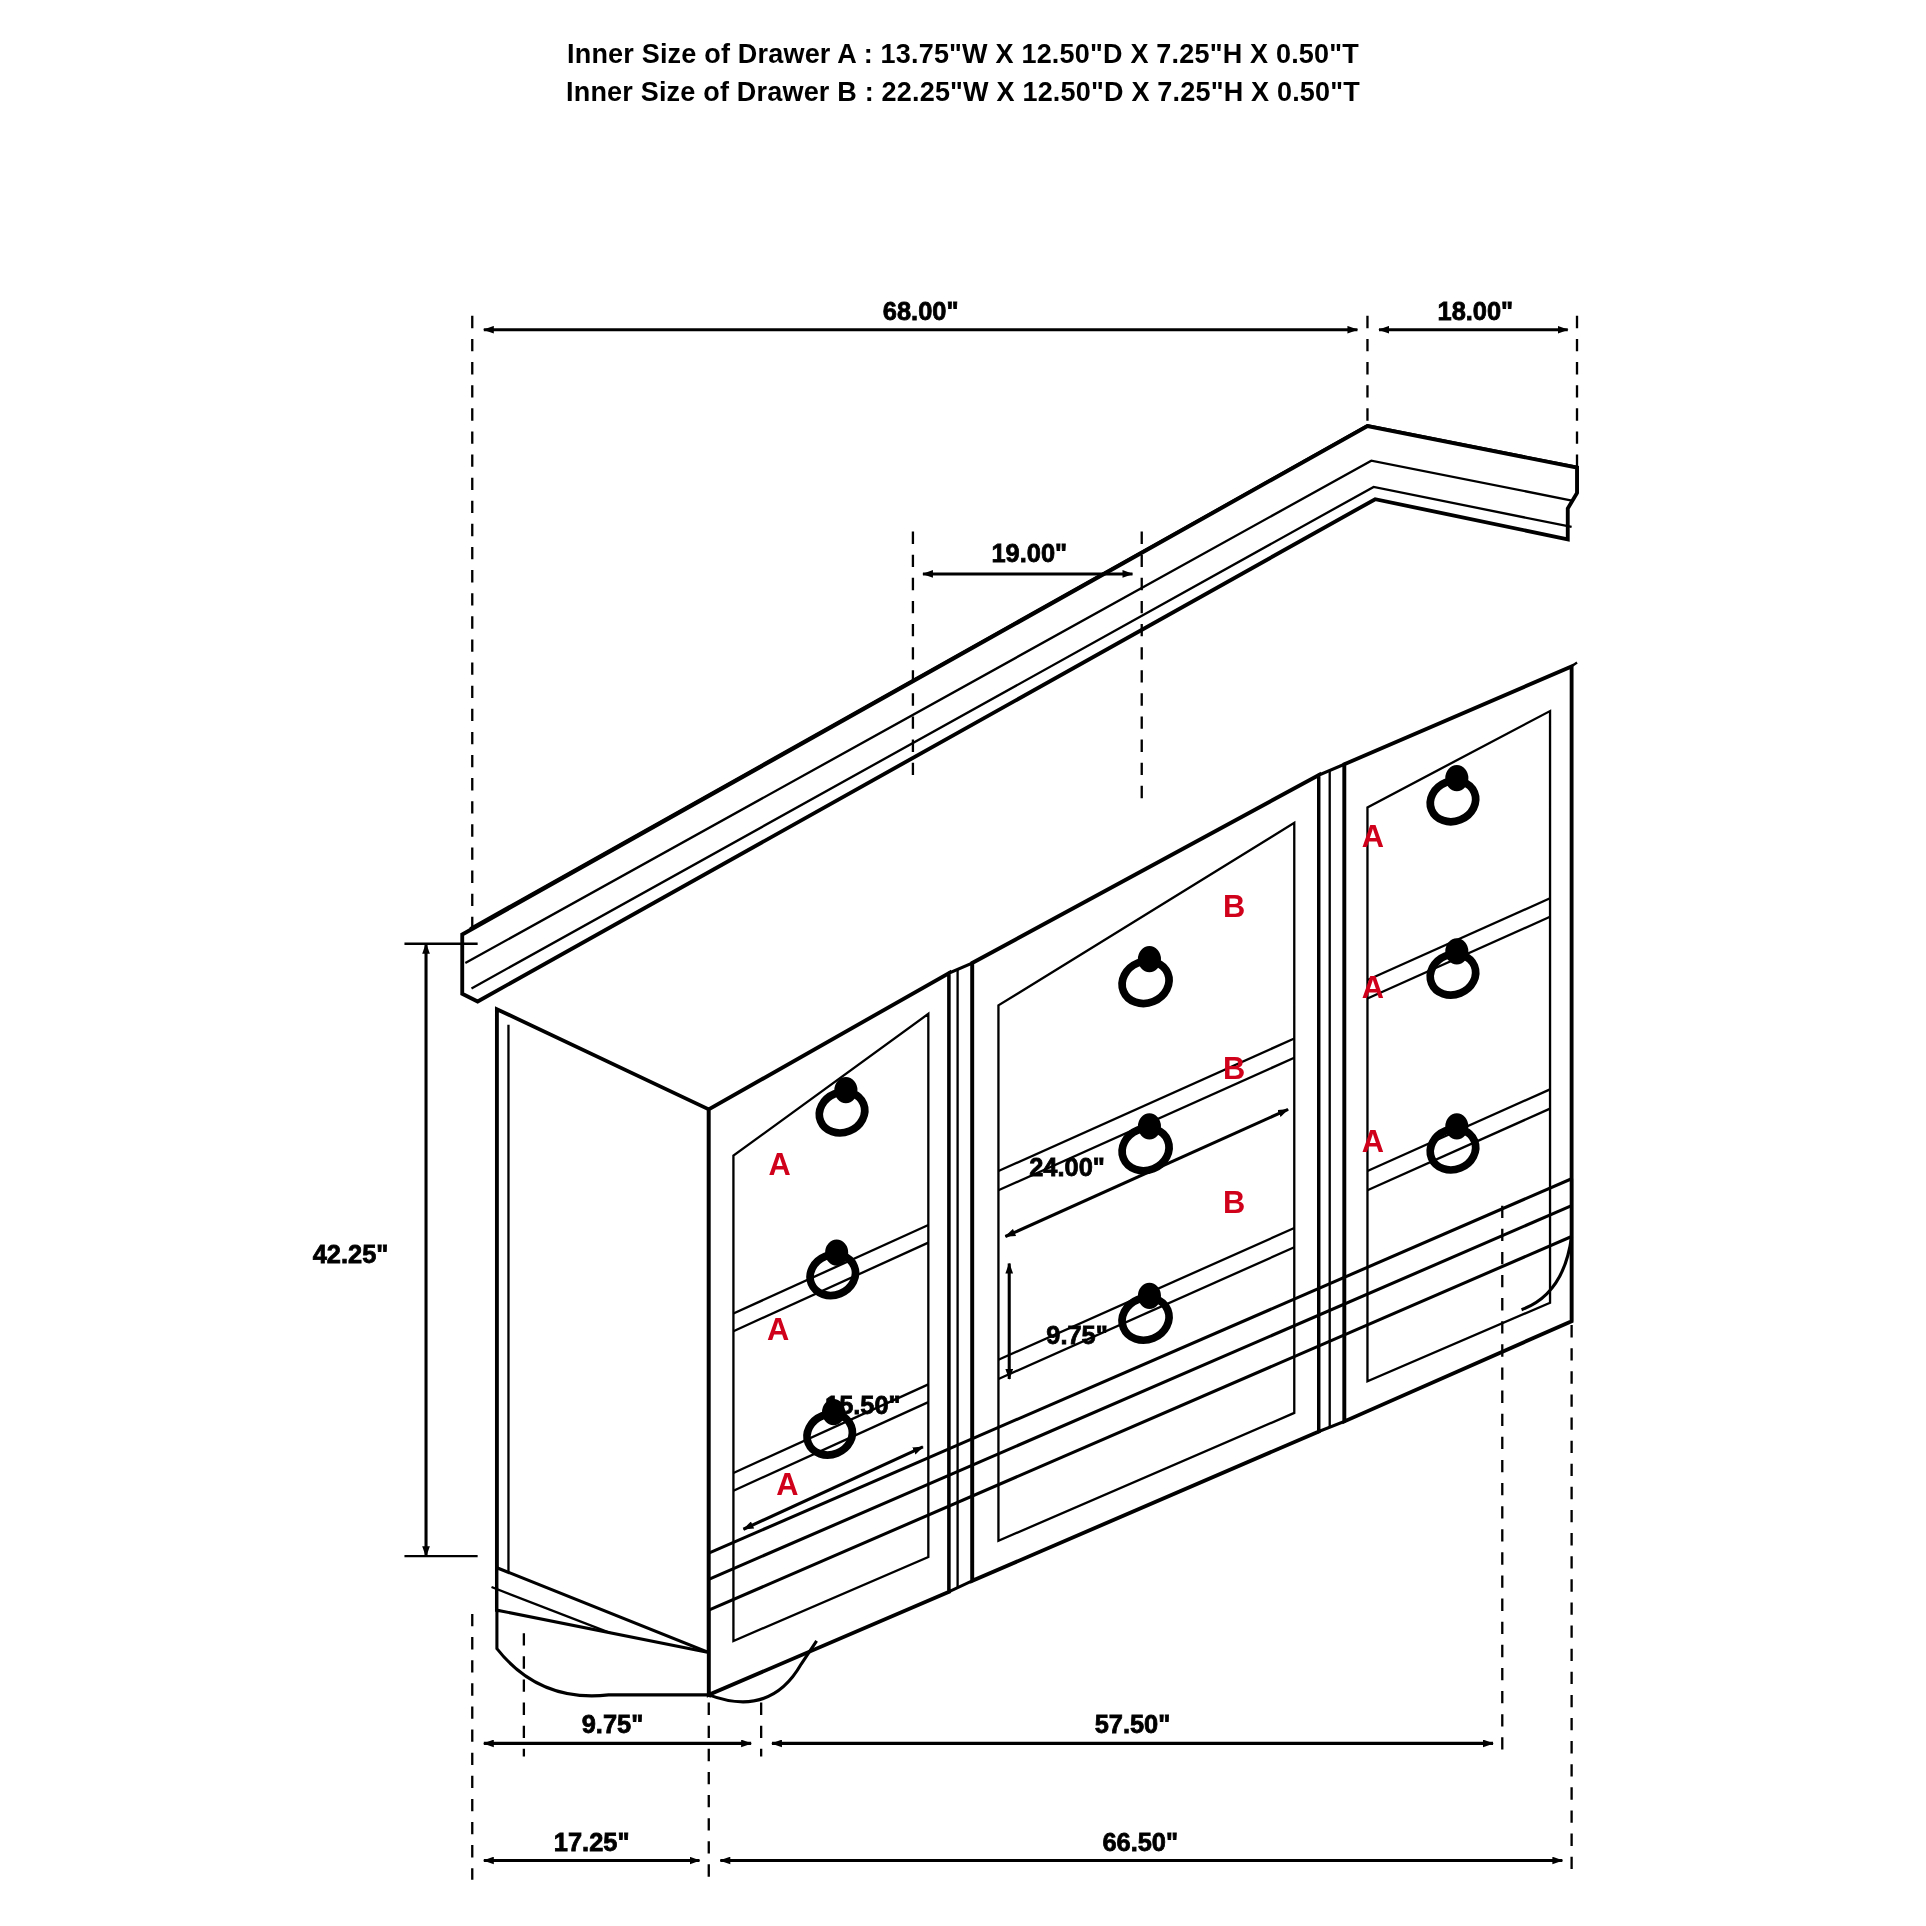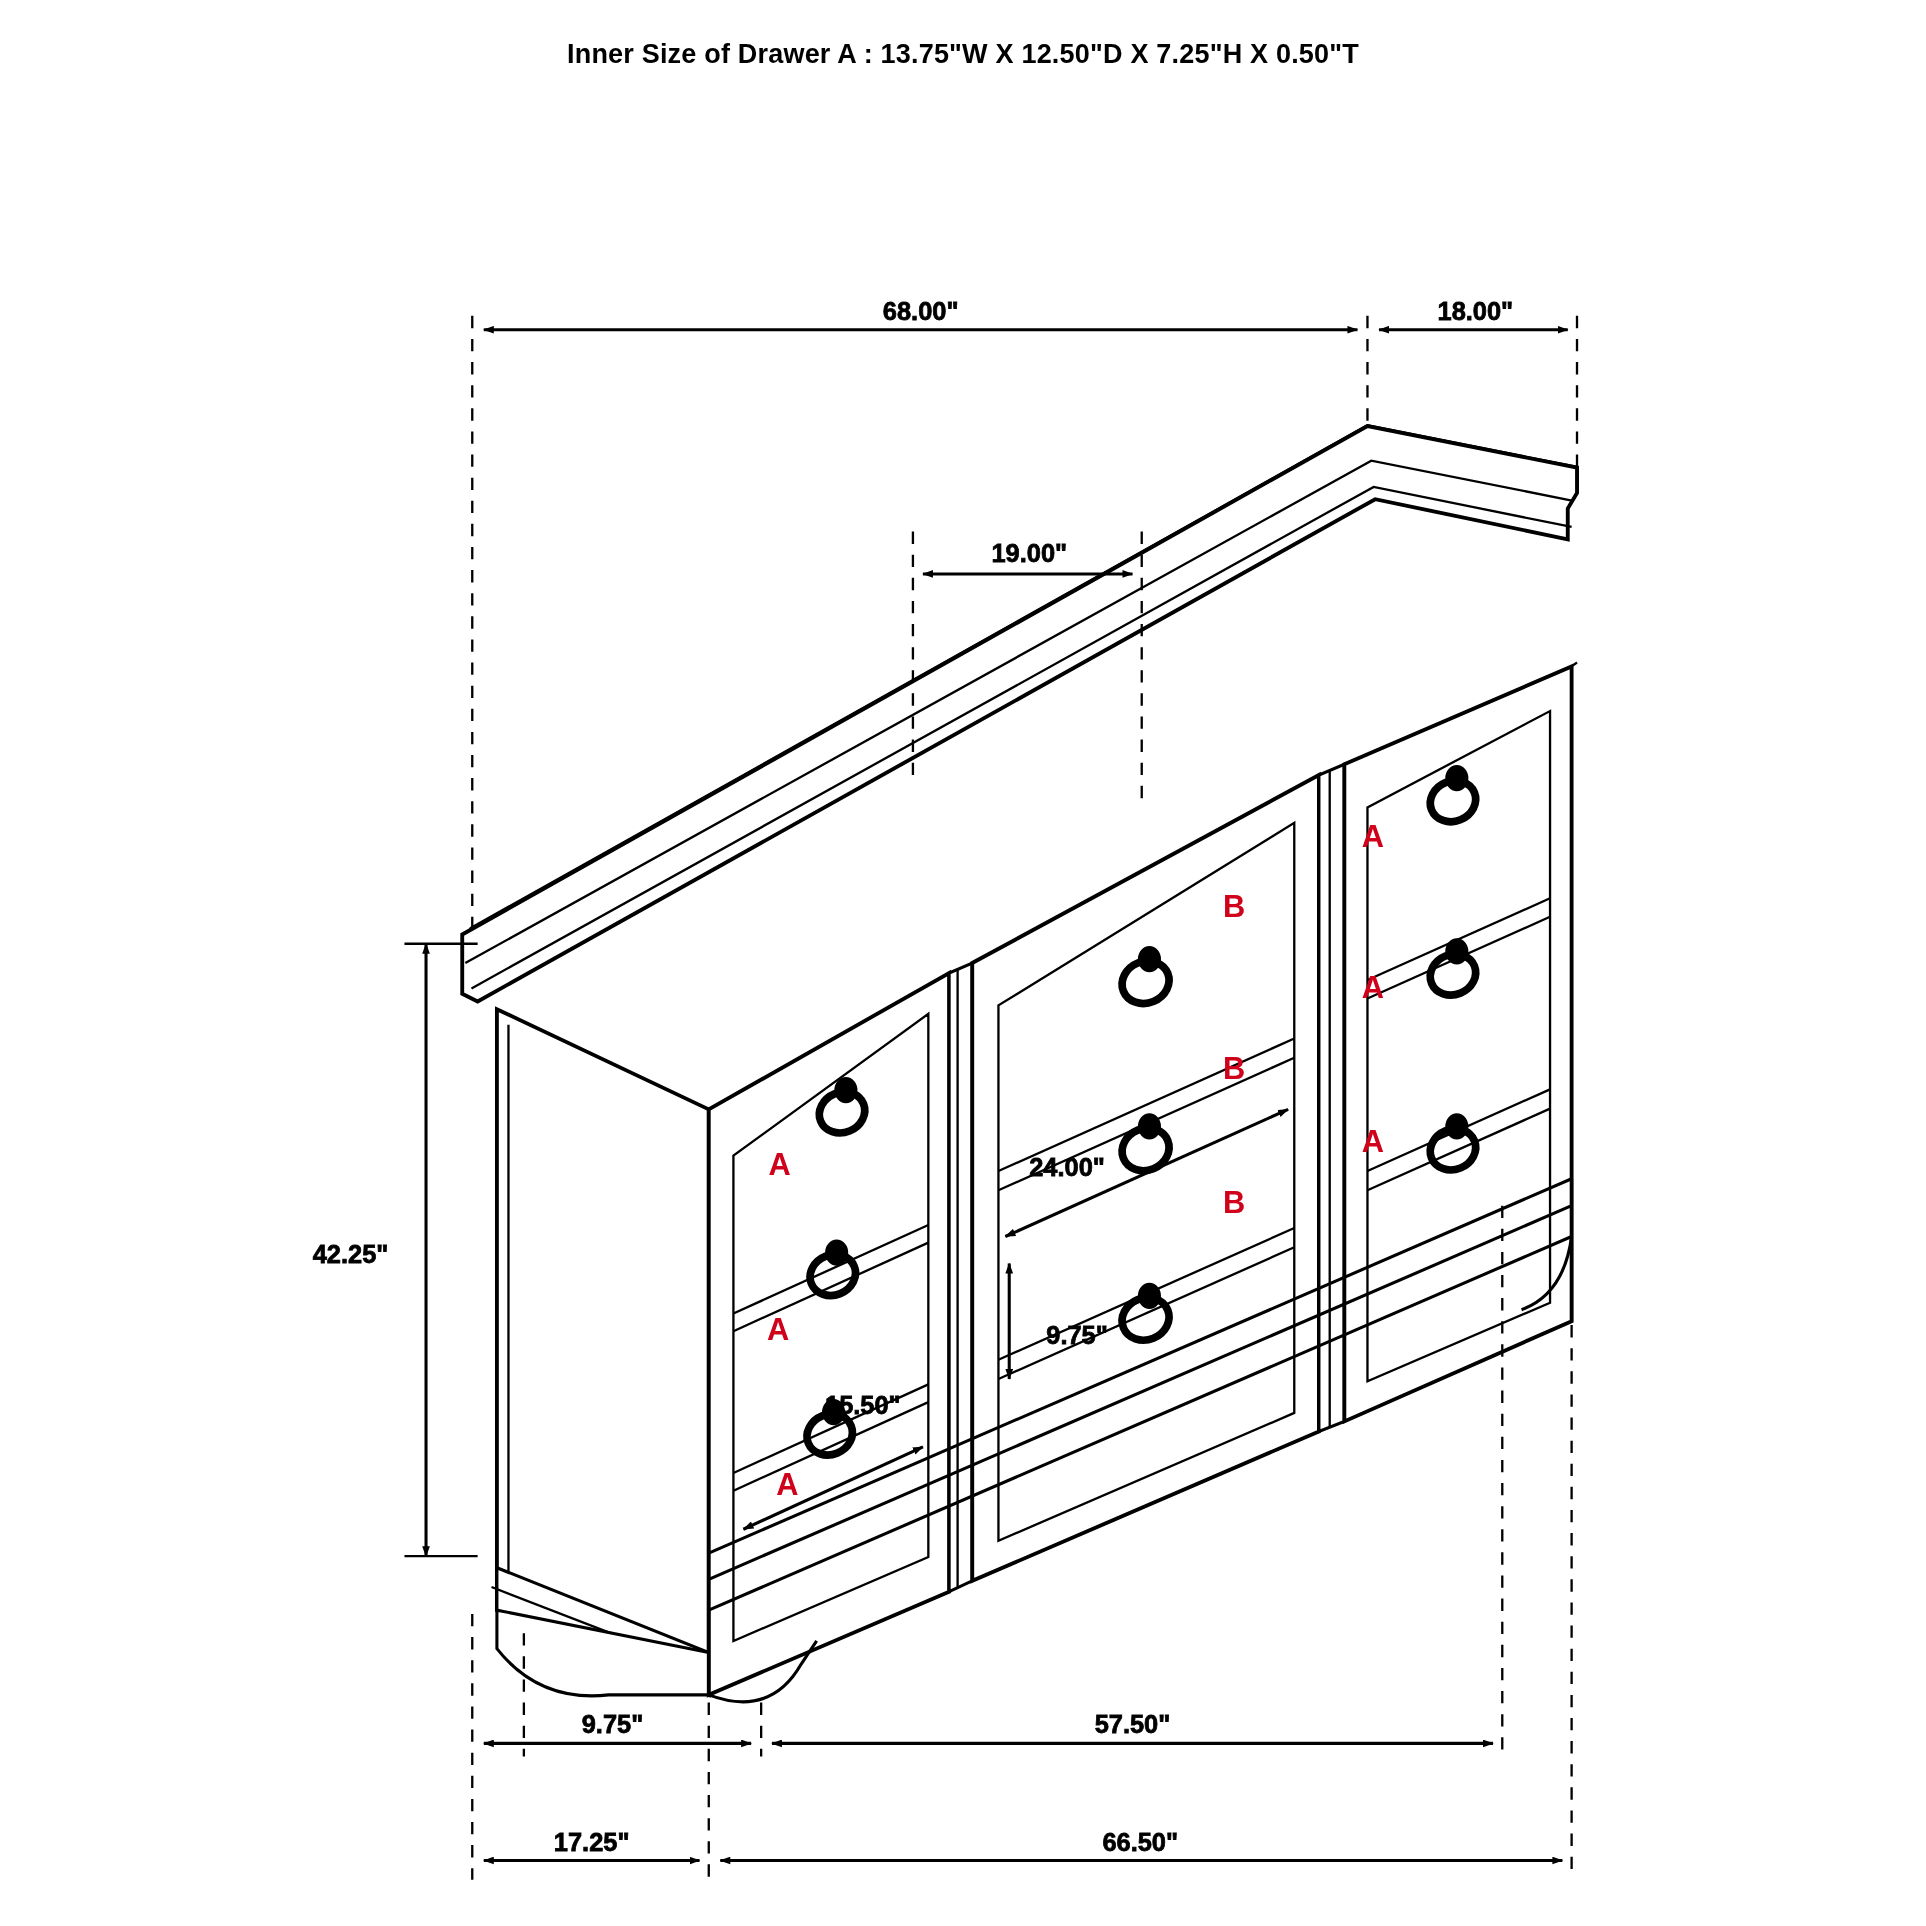--- a/index.html
+++ b/index.html
@@ -56,20 +56,21 @@
     fill: #d0021b;
   }
 </style>
 </head>
 <body>
 
 <div id="stage">
 
   <div class="spec-lines">
     <div class="spec-line">Inner Size of Drawer A : 13.75"W X 12.50"D X 7.25"H X 0.50"T</div>
+    <div class="spec-line">Inner Size of Drawer B : 22.25"W X 12.50"D X 7.25"H X 0.50"T</div>
   </div>
 
   <svg class="drawing" viewBox="0 0 2500 2500">
     <defs>
       <marker id="arrow" markerWidth="16" markerHeight="16" refX="13" refY="5" orient="auto" markerUnits="userSpaceOnUse">
         <path d="M0,0 L14,5 L0,10 z" fill="#000"></path>
       </marker>
       <marker id="arrowStart" markerWidth="16" markerHeight="16" refX="1" refY="5" orient="auto" markerUnits="userSpaceOnUse">
         <path d="M14,0 L0,5 L14,10 z" fill="#000"></path>
       </marker>

